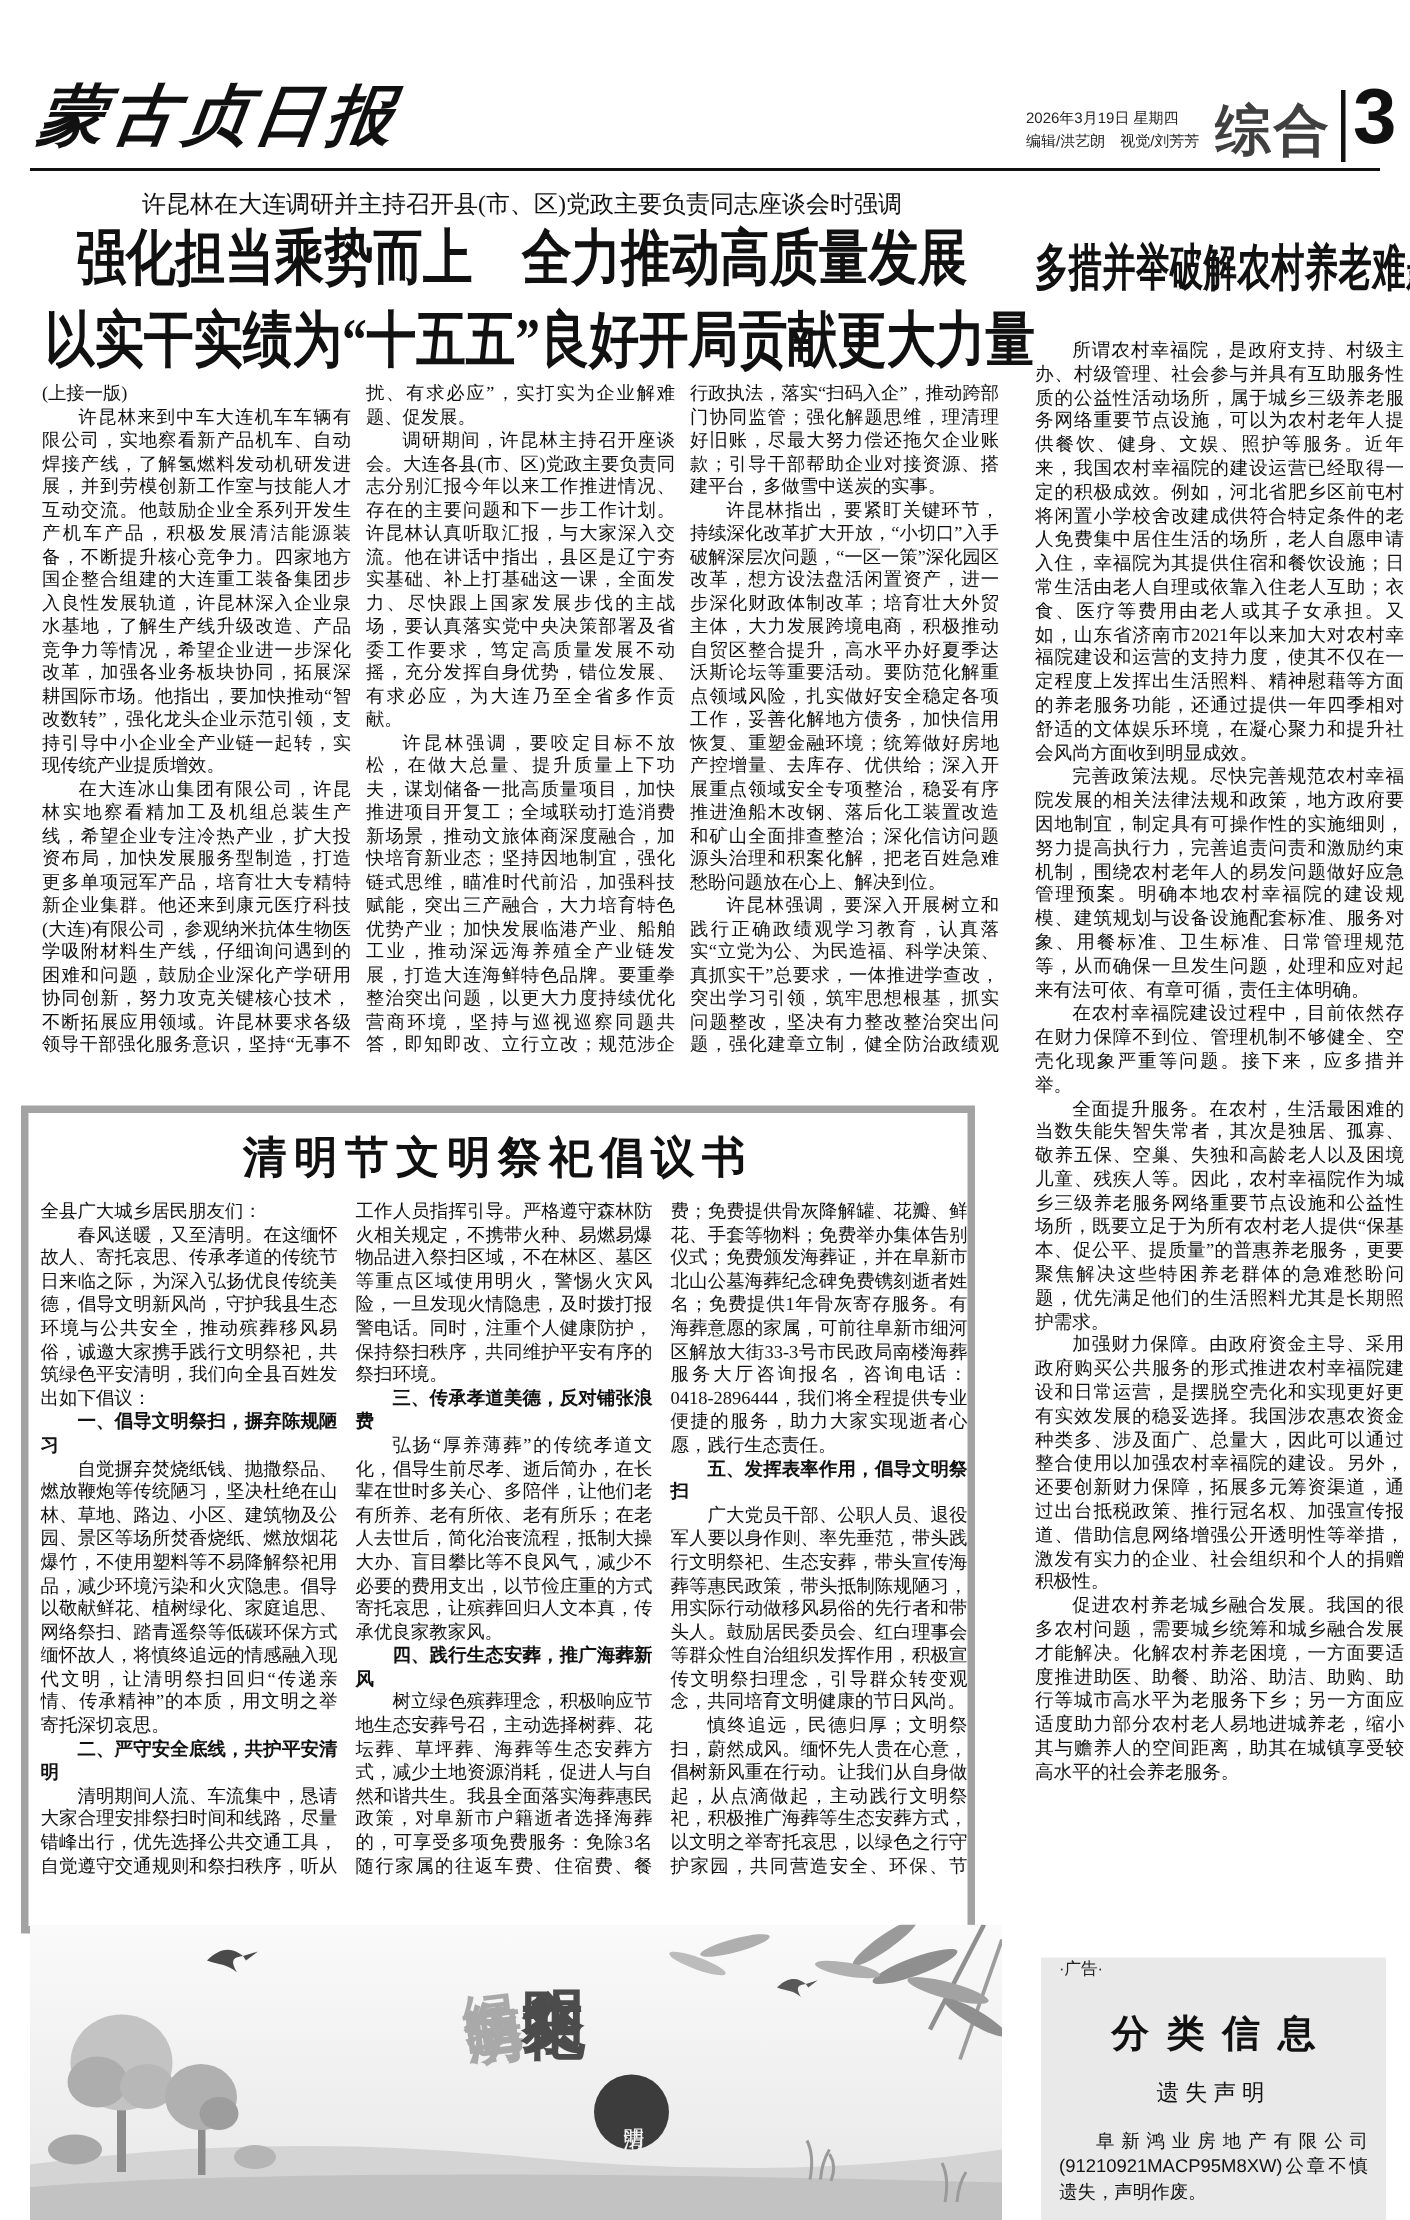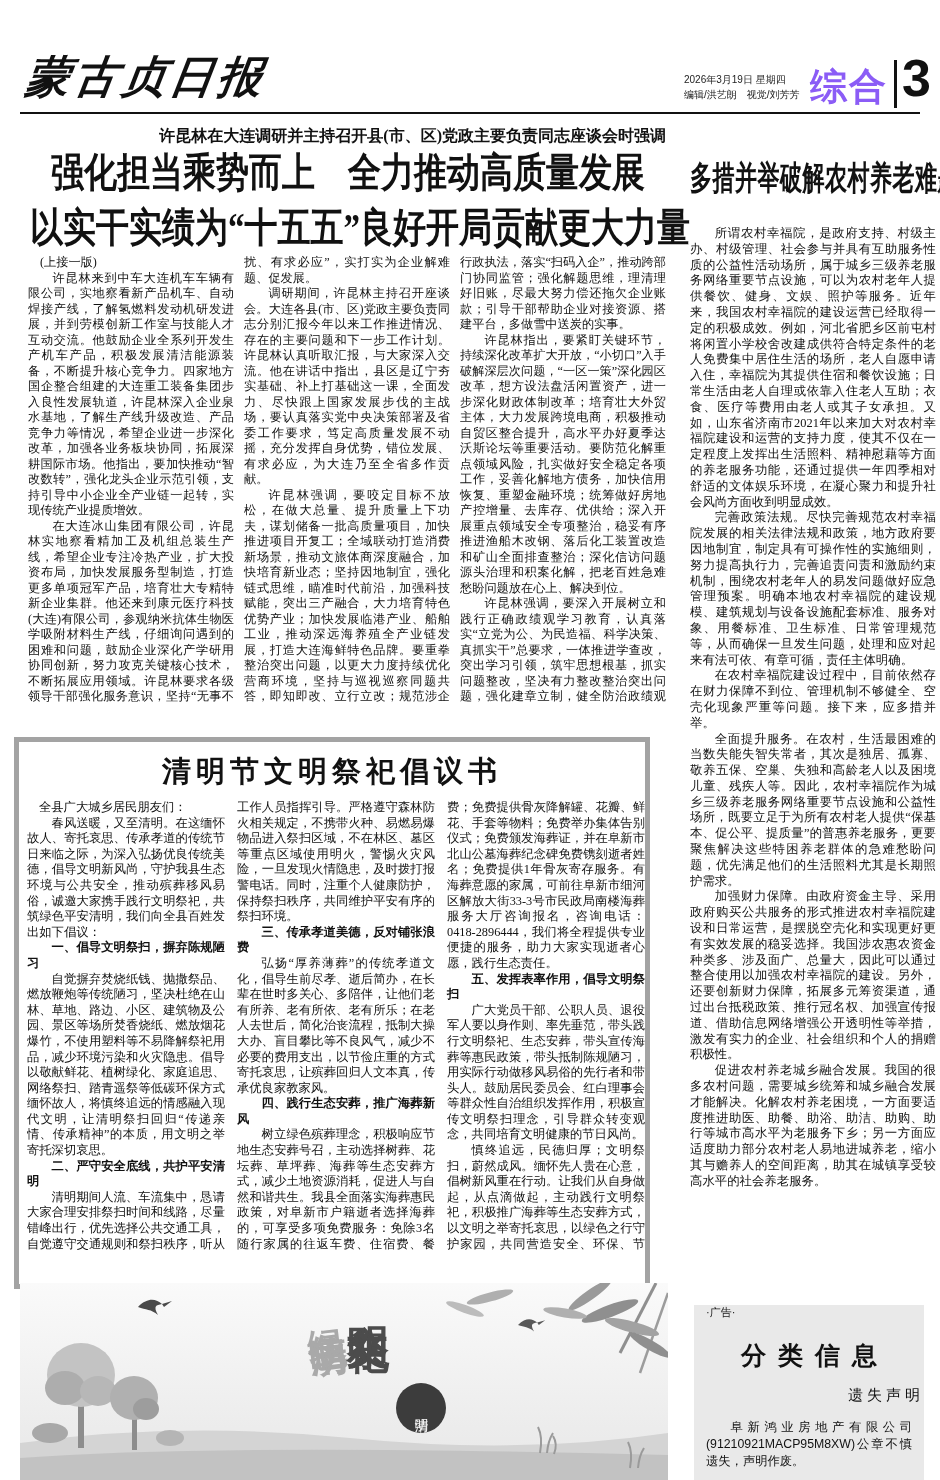--- a/index.html
+++ b/index.html
@@ -5,35 +5,35 @@
   html,body{margin:0;padding:0;background:#888;}
   .page{position:relative;width:940px;height:1480px;background:#ffffff;margin:0 auto;
         font-family:"Liberation Serif","DejaVu Serif",serif;color:#111;overflow:hidden;}
   
   .masthead{position:absolute;left:26px;top:48px;font-size:44px;font-weight:bold;
             font-style:italic;transform:skewX(-8deg);letter-spacing:4px;white-space:nowrap;}
   .header-rule{position:absolute;left:20px;top:112px;width:900px;height:2px;background:#111;}
   .dateblock{position:absolute;left:684px;top:72px;width:132px;font-size:10px;line-height:15px;
              font-family:Liberation Sans, sans-serif;color:#222;}
   .section-label{position:absolute;left:810px;top:62px;font-size:37px;font-weight:900;
-                 color:#8b5cf6;letter-spacing:2px;font-family:"Liberation Sans",sans-serif;}
+                 color:#404040;letter-spacing:2px;font-family:"Liberation Sans",sans-serif;}
   .pagenum-bar{position:absolute;left:894px;top:60px;width:3px;height:48px;background:#111;}
   .pagenum{position:absolute;left:902px;top:48px;font-size:52px;font-weight:900;
            font-family:"Liberation Sans",sans-serif;}
   
-  .kicker{position:absolute;left:30px;top:126px;width:636px;text-align:right;
-          font-size:16px;font-weight:700;white-space:nowrap;}
+  .kicker{position:absolute;left:30px;top:126px;width:636px;text-align:center;
+          font-size:16px;font-weight:400;white-space:nowrap;}
   .headline{position:absolute;left:30px;top:146px;width:636px;text-align:center;
             font-weight:900;font-size:33px;line-height:45px;transform:scaleY(1.22);
             transform-origin:center top;white-space:nowrap;}
   .lead-body{position:absolute;left:28px;top:255px;width:638px;height:460px;
              column-count:3;column-gap:10px;column-fill:balance;
              font-size:12.2px;line-height:15.5px;text-align:justify;overflow:hidden;}
   .lead-body p,.right-body p,.proposal-body p{margin:0;text-indent:2em;}
-  p.noindent{text-indent:0;margin-left:12px;}
+  p.noindent{text-indent:0;}
   
   .right-title{position:absolute;left:690px;top:156px;width:246px;font-size:22px;font-weight:900;
                transform:scaleY(1.5);transform-origin:left top;white-space:nowrap;letter-spacing:0.5px;}
   .right-body{position:absolute;left:690px;top:226px;width:246px;height:1060px;
               font-size:12.4px;line-height:15.8px;text-align:justify;overflow:hidden;}
   
   .proposal-box{position:absolute;left:14px;top:737px;width:636px;height:552px;
                 border:5px solid #a3a3a3;box-sizing:border-box;}
   .proposal-title{margin-top:10px;text-align:center;font-size:29px;font-weight:900;letter-spacing:5px;}
   .proposal-body{position:absolute;left:8px;top:58px;width:618px;height:466px;
@@ -49,21 +49,21 @@
   .vtext-dark{left:320px;top:8px;font-size:42px;color:#4c4c4c;letter-spacing:2px;}
   .seal{position:absolute;left:376px;top:100px;width:50px;height:50px;border-radius:50%;
         background:#3c3c3c;color:#f3f3f3;display:flex;align-items:center;justify-content:center;}
   .seal span{writing-mode:vertical-rl;text-orientation:upright;font-size:14px;line-height:14px;}
   
   .classified{position:absolute;left:694px;top:1305px;width:230px;height:200px;background:#e9e9e9;
               font-family:"Liberation Sans","DejaVu Sans",sans-serif;}
   .ad-label{position:absolute;left:12px;top:0;font-size:11px;color:#222;}
   .classified-title{margin-top:34px;text-align:center;font-size:25px;font-weight:900;letter-spacing:12px;
                     text-indent:12px;}
-  .classified-sub{margin-top:14px;text-align:right;font-size:15px;letter-spacing:4px;}
+  .classified-sub{margin-top:14px;text-align:center;font-size:15px;letter-spacing:4px;}
   .classified-text{margin:14px 12px 0 12px;font-size:12.3px;line-height:17px;text-align:justify;text-indent:2em;}
 </style>
 </head>
 <body>
 
 <div class="page">
 
   <div class="masthead">蒙古贞日报</div>
   <div class="dateblock">
     <div>2026年3月19日 星期四</div>

